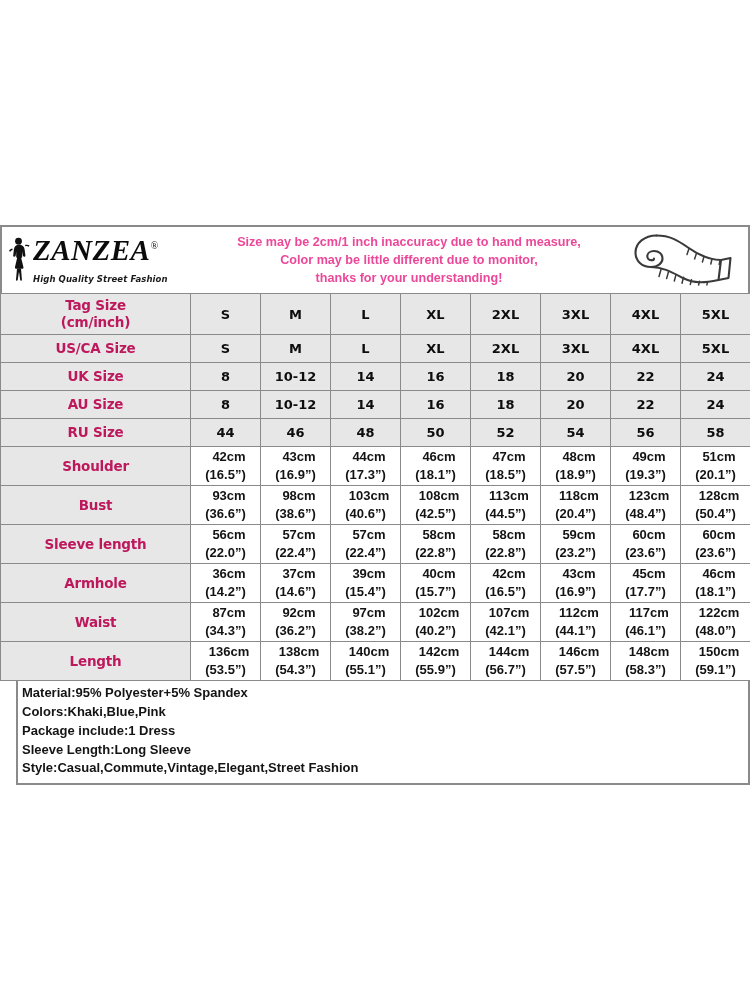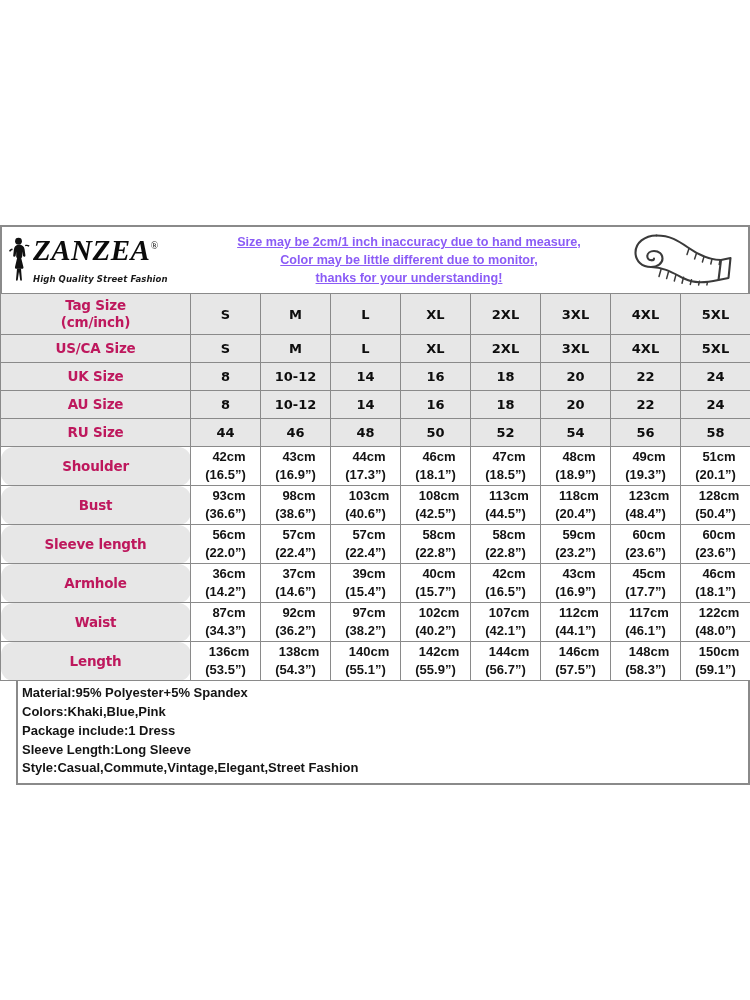--- a/index.html
+++ b/index.html
@@ -78,23 +78,22 @@
     letter-spacing: 0.1px;
     margin-top: 10px;
     white-space: nowrap;
   }
   .header-note {
     flex: 1 1 auto;
     text-align: center;
     font-size: 12.6px;
     font-weight: bold;
     line-height: 1.45;
-    color: #8b5cf6;
+    color: #ec4899;
     padding-left: 10px;
-    text-decoration: underline;
   }
   .tape-block {
     width: 132px;
     height: 100%;
     display: flex;
     align-items: center;
     justify-content: center;
   }
 
   
@@ -138,21 +137,20 @@
   }
   tr.tag-row td { height: 40px; }
 
   
   tr.meas-row td {
     height: 38px;
     background: #ffffff;
   }
   tr.meas-row td.rowlabel {
     background: #e7e7e7;
-    border-radius: 13px;
   }
   tr.meas-row td.val {
     font-size: 13px;
     font-weight: bold;
     color: #131313;
     line-height: 1.35;
   }
   .cm {
     display: block;
     margin-left: 7px;

